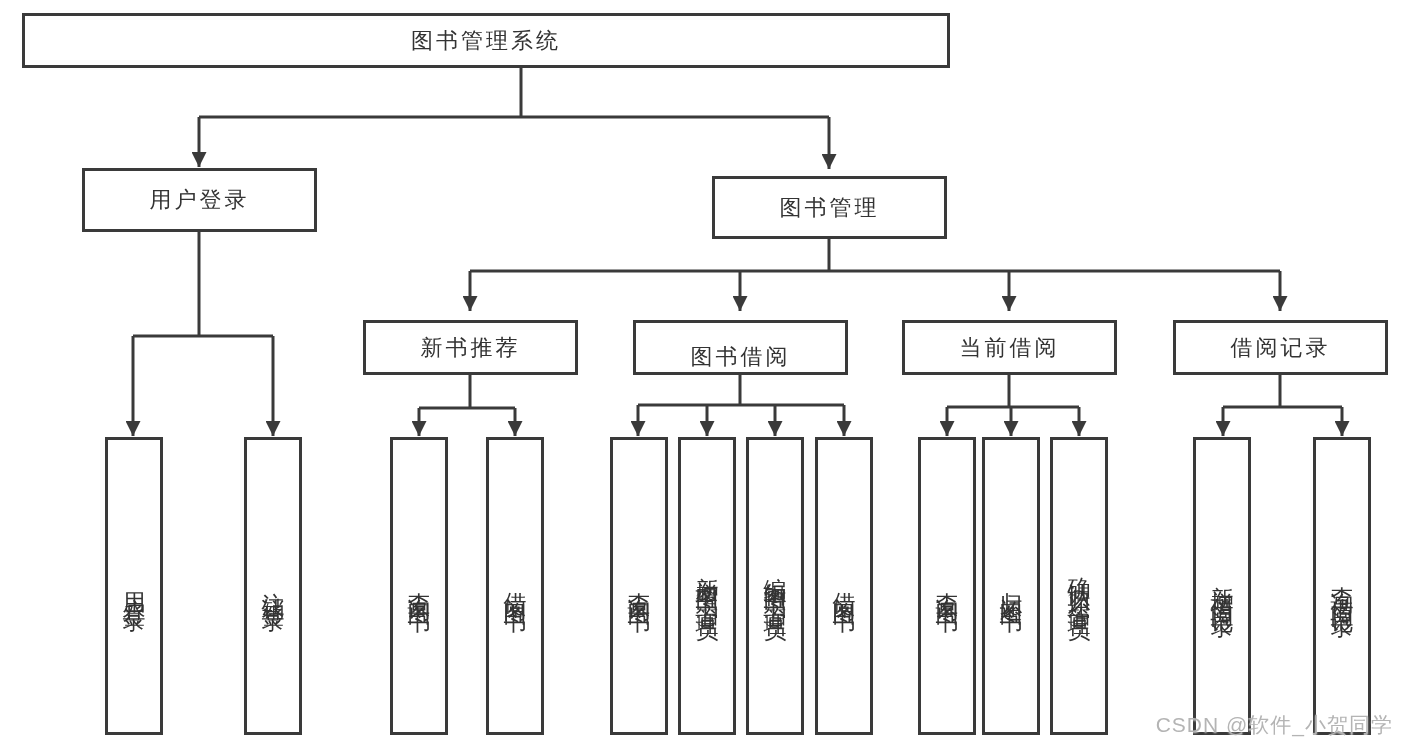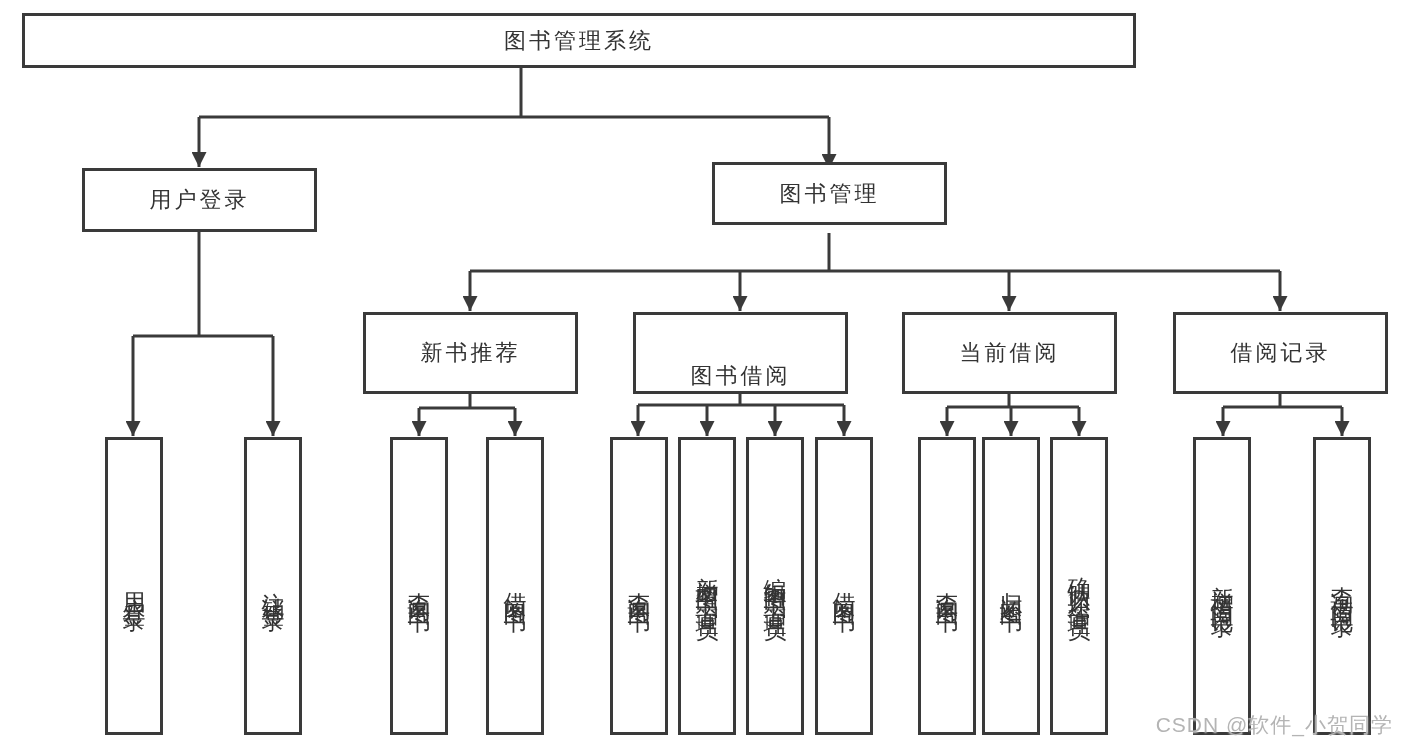--- a/index.html
+++ b/index.html
@@ -32,24 +32,24 @@
     white-space:nowrap;
   }
   .leaf .vtext{
     writing-mode:vertical-rl;
     text-orientation:mixed;
     font-size:23px;
     letter-spacing:6px;
     line-height:1;
   }
   
-  .n-root{left:22px;top:13px;width:1114px;height:55px;}
+  .n-root{left:22px;top:13px;width:928px;height:55px;}
   .n-user-login{left:82px;top:168px;width:235px;height:64px;}
-  .n-book-mgmt{left:712px;top:162px;width:235px;height:63px;}
-  .n-l3{top:312px;width:215px;height:82px;}
+  .n-book-mgmt{left:712px;top:176px;width:235px;height:63px;}
+  .n-l3{top:320px;width:215px;height:55px;}
   .n-rec{left:363px;}
   .n-bor{left:633px;align-items:flex-end;}
   .n-cur{left:902px;}
   .n-his{left:1173px;}
   .leaf{top:437px;width:58px;height:298px;}
   .lf1{left:105px;}  .lf2{left:244px;}
   .lf3{left:390px;}  .lf4{left:486px;}
   .lf5{left:610px;}  .lf6{left:678px;}
   .lf7{left:746px;}  .lf8{left:815px;}
   .lf9{left:918px;}  .lf10{left:982px;}

